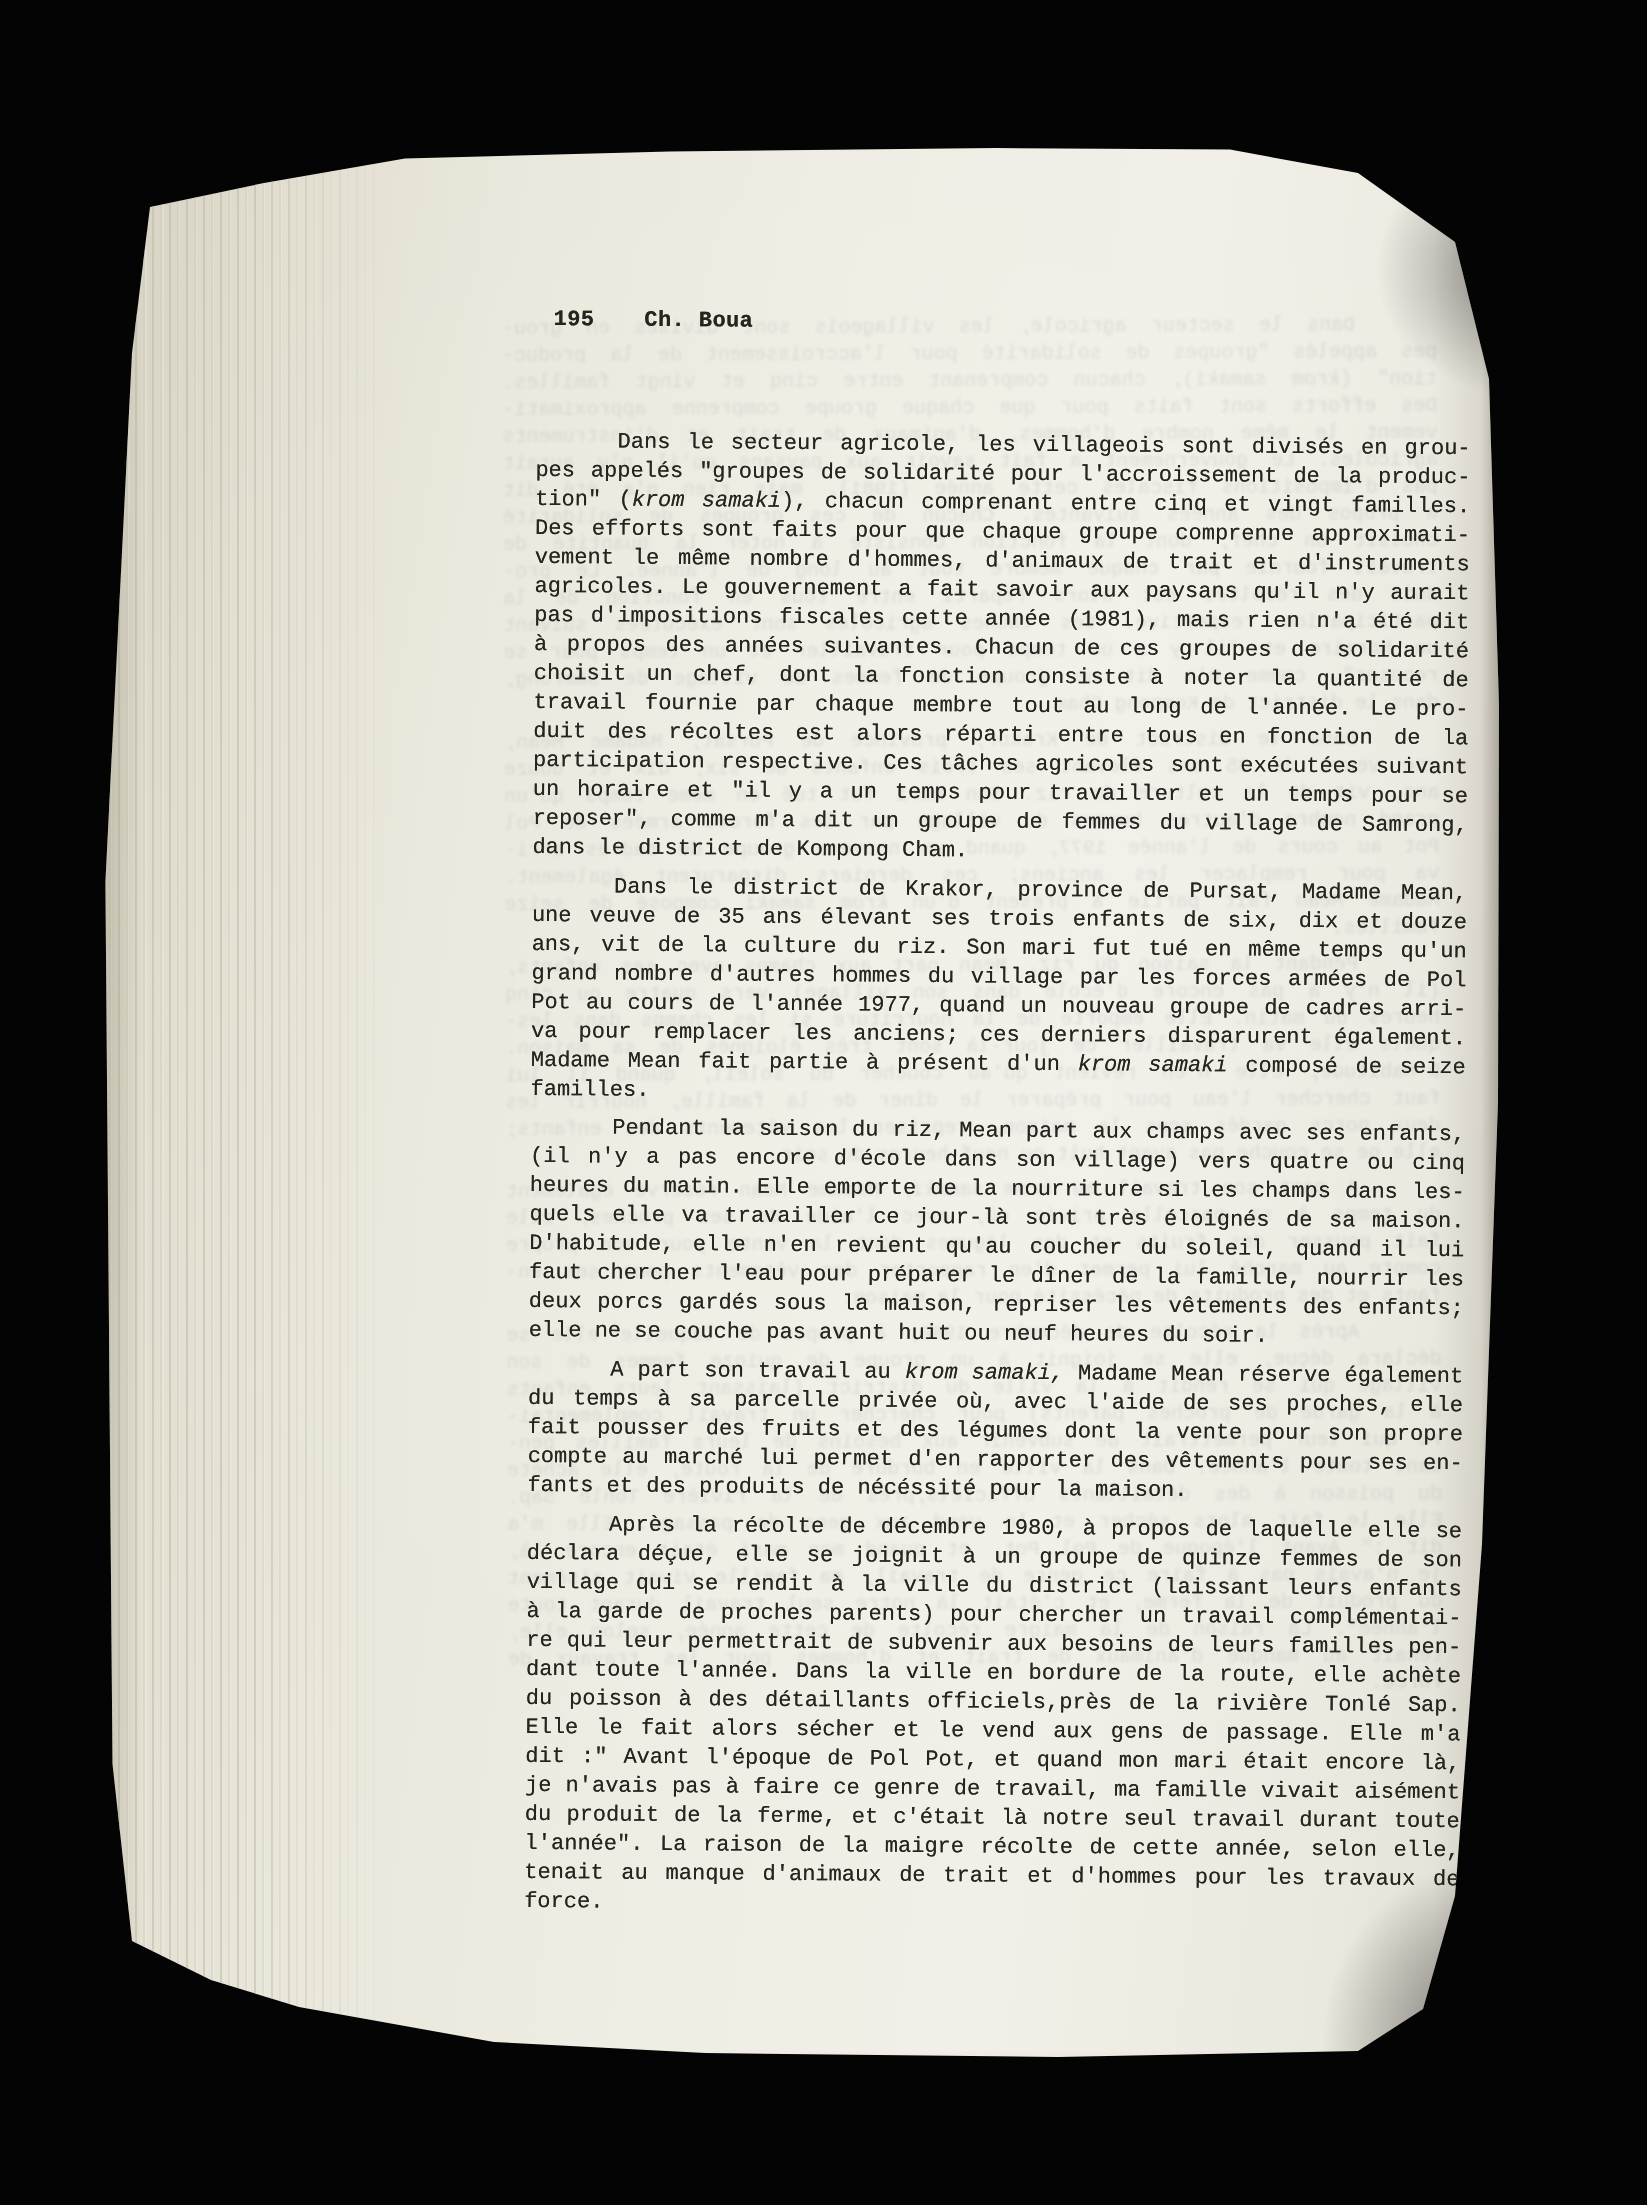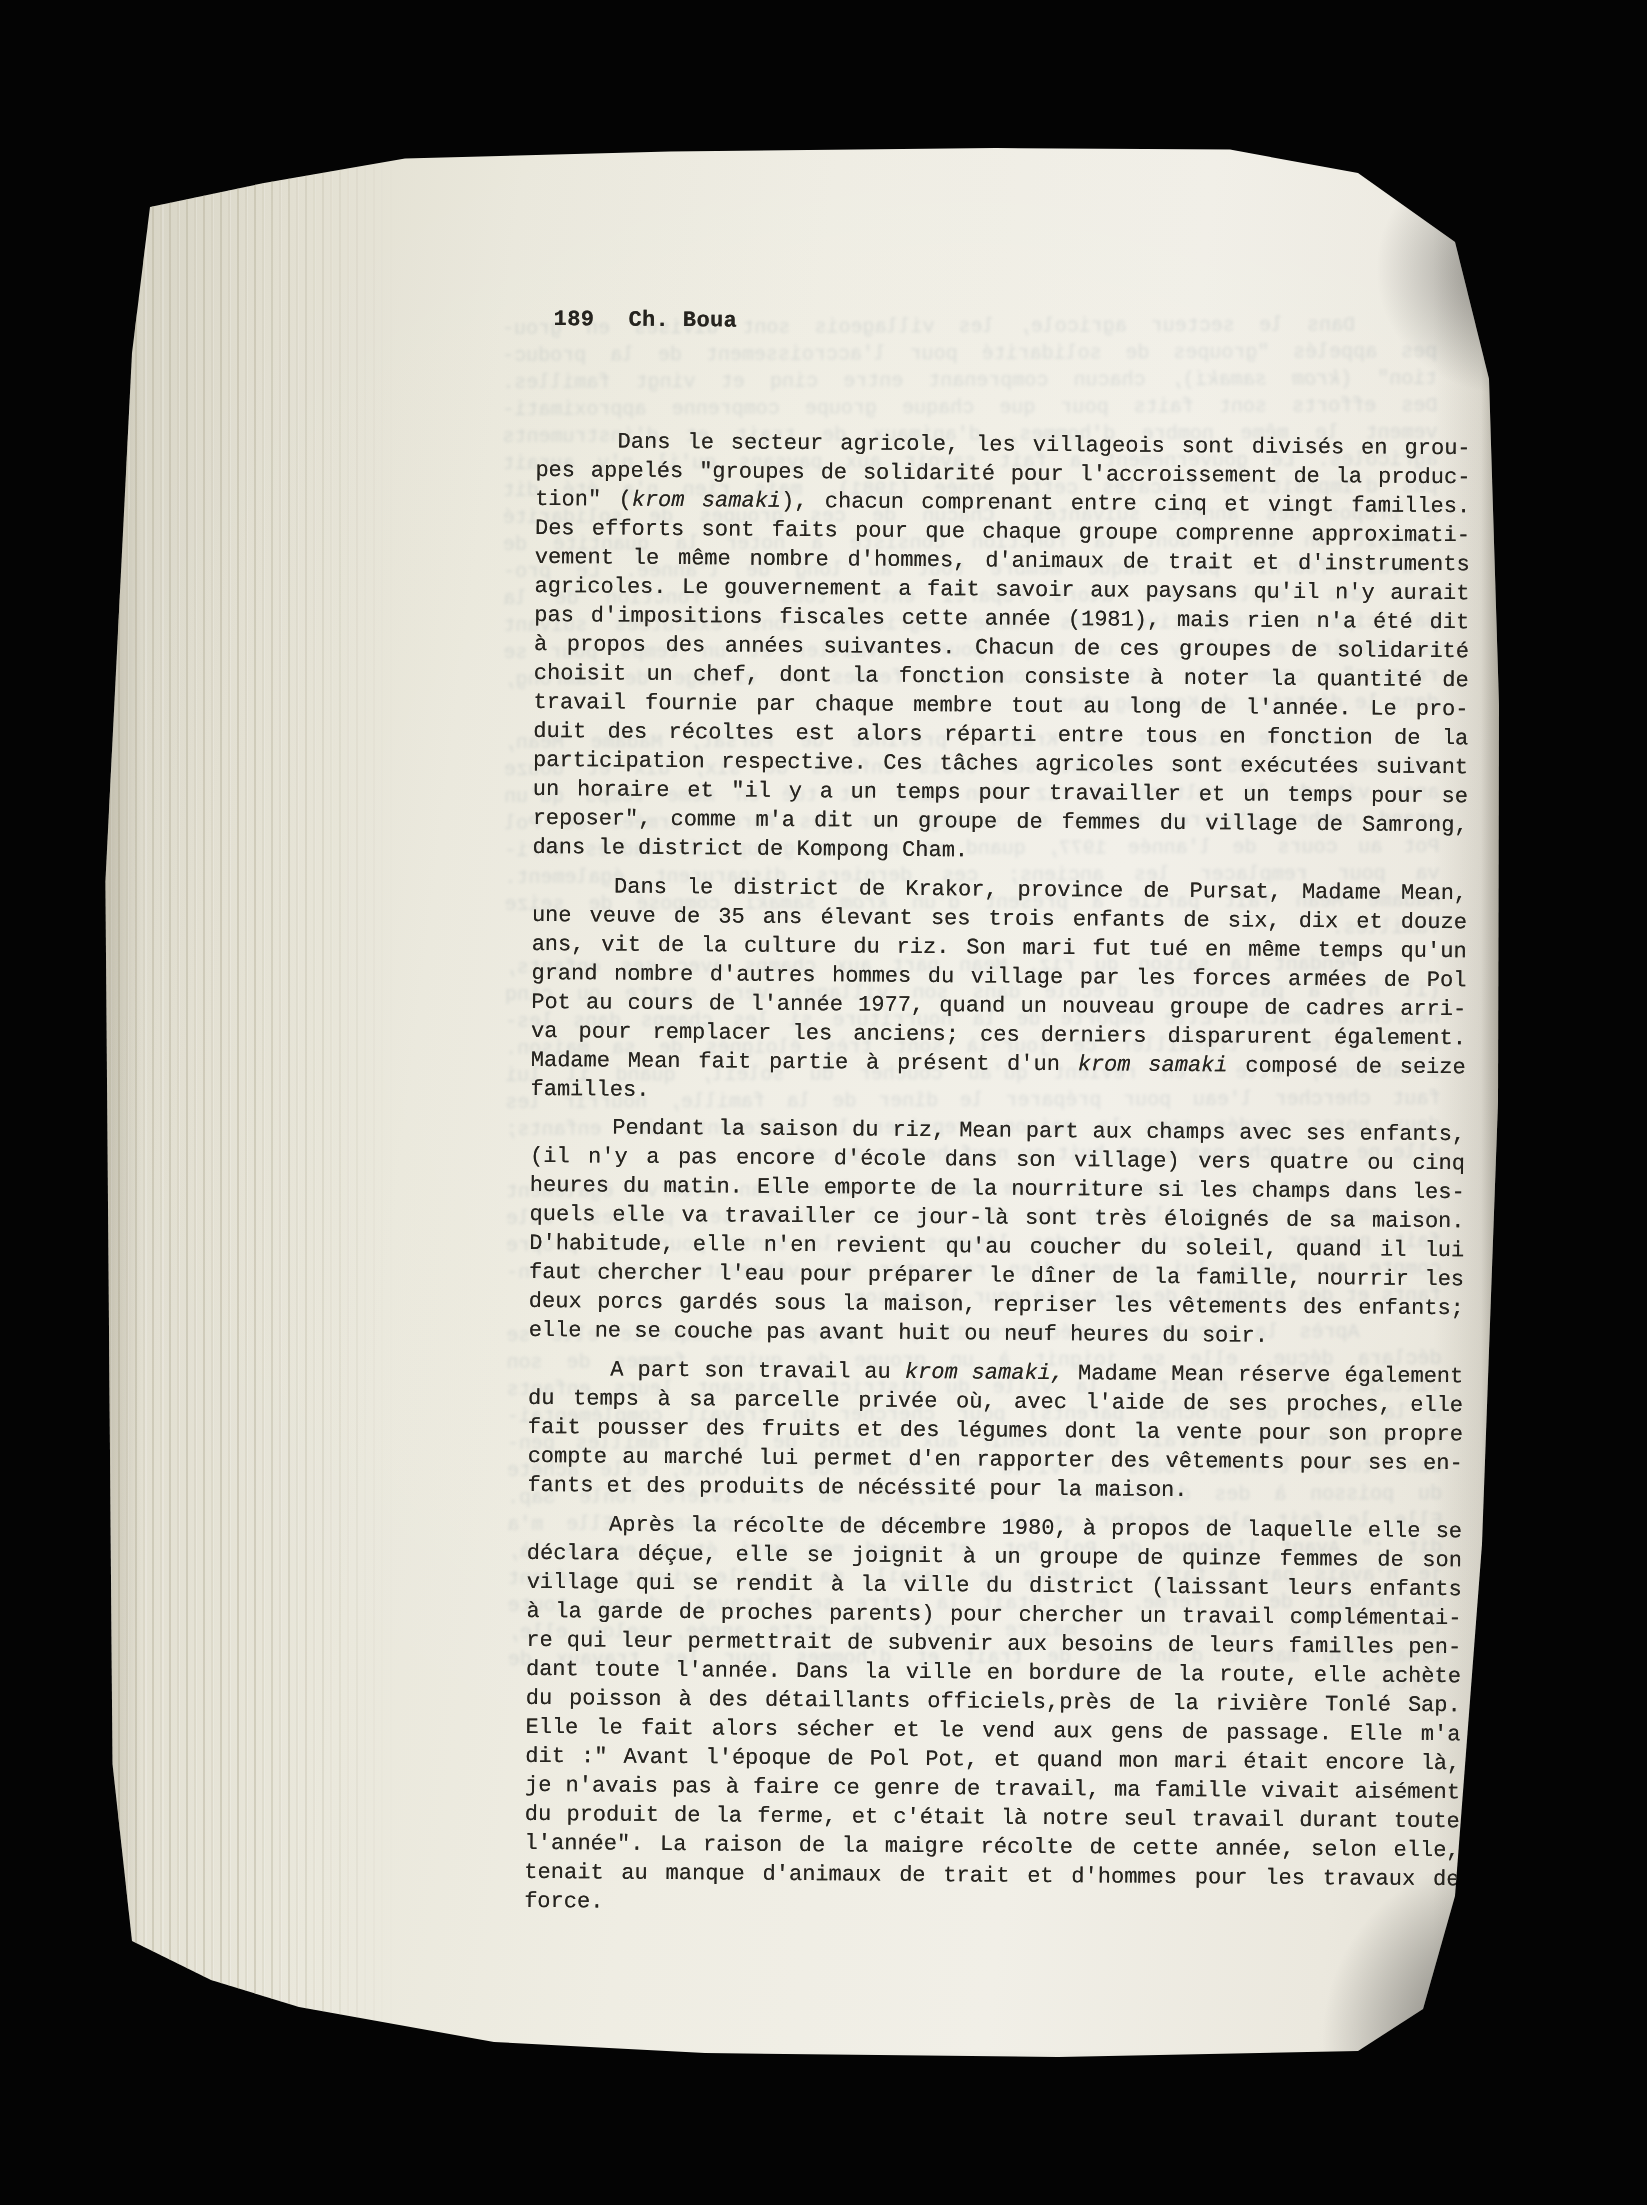--- a/index.html
+++ b/index.html
@@ -45,21 +45,21 @@
     transform:rotate(0.45deg);
     transform-origin:441px 265px;
     color:var(--ink,#26241f);
     text-shadow:0 0 0.5px rgba(38,36,31,0.75);
   }
   .running-head{
     position:absolute;left:452px;top:175px;
     font-size:22px;line-height:26.5px;font-weight:600;
     letter-spacing:0.4px;white-space:nowrap;
   }
-  .running-head .author{margin-left:34px;}
+  .running-head .author{margin-left:50px;}
   .page-body{
     position:absolute;left:435px;top:295px;width:935px;
     font-size:22px;line-height:29px;
   }
   .para{margin:0;}
   .para + .para{margin-top:9.7px;}
   .line{
     text-align:justify;
     -moz-text-align-last:justify;
     text-align-last:justify;
@@ -146,21 +146,21 @@
         <div class="line">je n'avais pas à faire ce genre de travail, ma famille vivait aisément</div>
         <div class="line">du produit de la ferme, et c'était là notre seul travail durant toute</div>
         <div class="line">l'année". La raison de la maigre récolte de cette année, selon elle,</div>
         <div class="line">tenait au manque d'animaux de trait et d'hommes pour les travaux de</div>
         <div class="line last">force.</div>
       </div>
     </div>
 
   <div class="text-layer">
     <div class="running-head">
-      <span class="pagenum">189</span><span class="author">Ch. Boua</span>
+      <span class="pagenum">195</span><span class="author">Ch. Boua</span>
     </div>
     <div class="page-body" id="body">
         <div class="para">
           <div class="line indent">Dans le secteur agricole, les villageois sont divisés en grou-</div>
           <div class="line">pes appelés "groupes de solidarité pour l'accroissement de la produc-</div>
           <div class="line">tion" (<i>krom samaki</i>), chacun comprenant entre cinq et vingt familles.</div>
           <div class="line">Des efforts sont faits pour que chaque groupe comprenne approximati-</div>
           <div class="line">vement le même nombre d'hommes, d'animaux de trait et d'instruments</div>
           <div class="line">agricoles. Le gouvernement a fait savoir aux paysans qu'il n'y aurait</div>
           <div class="line">pas d'impositions fiscales cette année (1981), mais rien n'a été dit</div>

